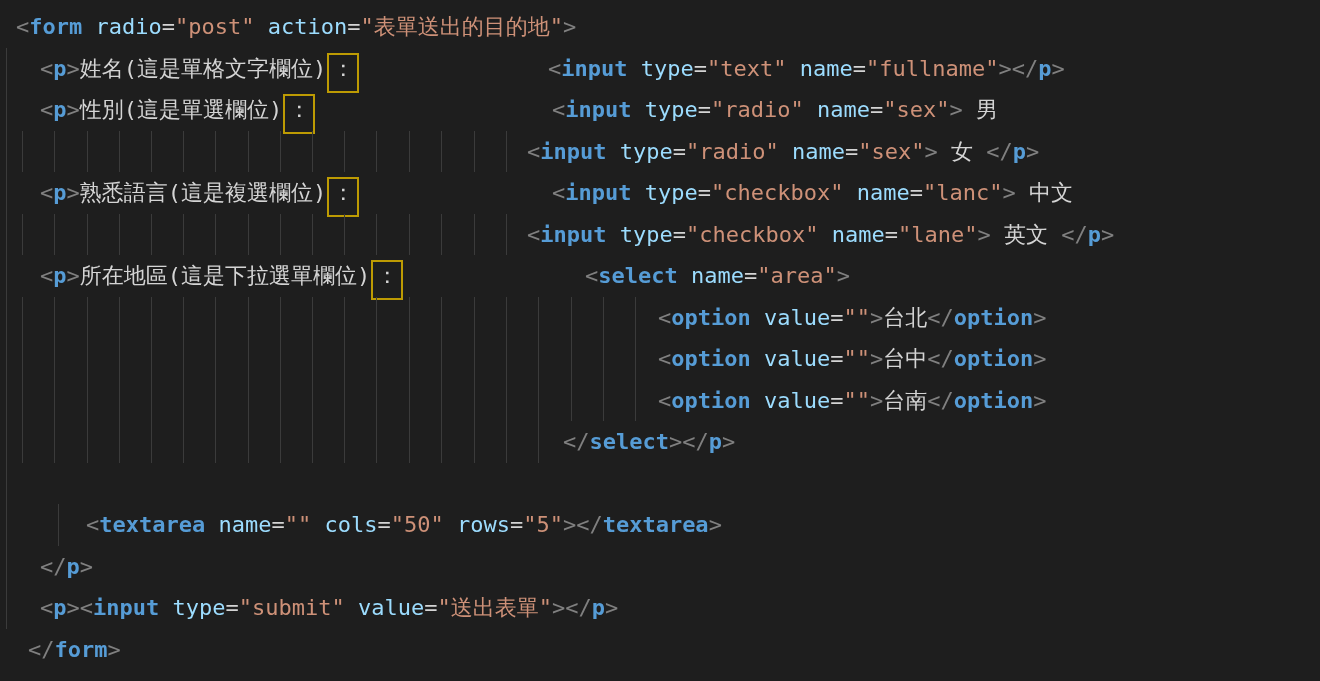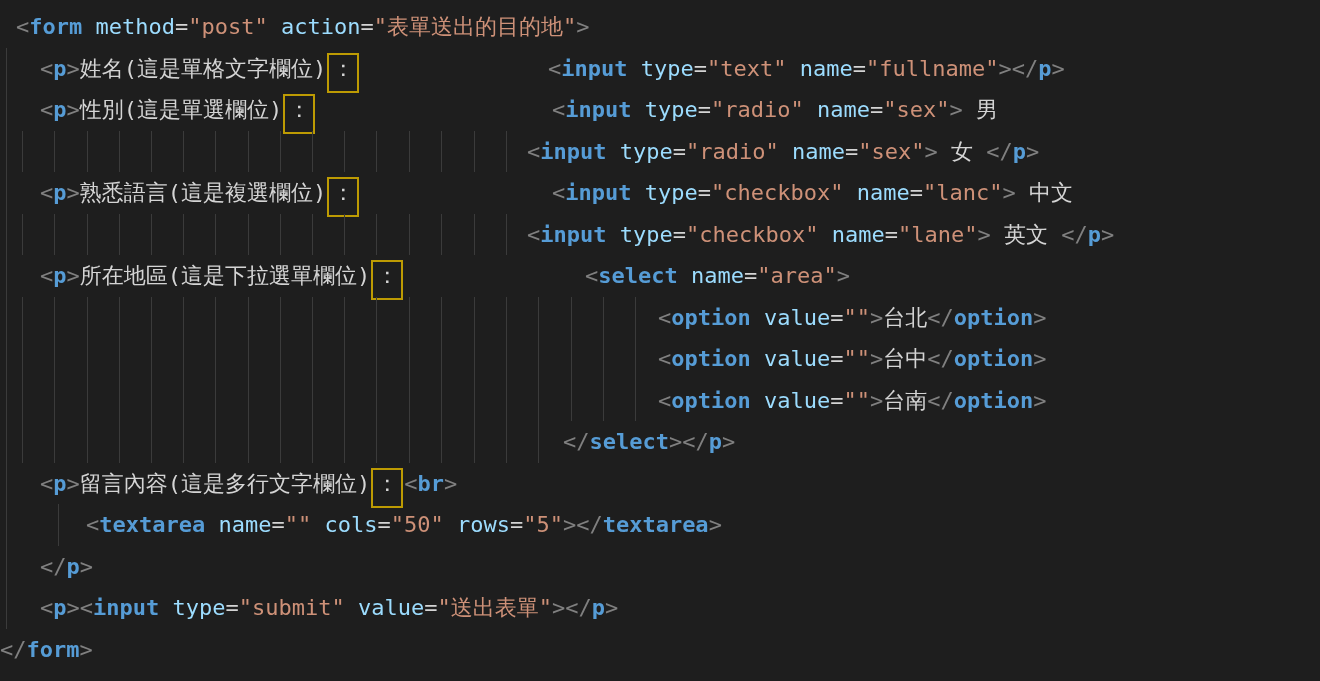--- a/index.html
+++ b/index.html
@@ -50,29 +50,29 @@
     color: var(--text, #d4d4d4);
     border: 2px solid var(--unicodeBox, #bd9b03);
     padding: 1px 3px 10px 3px;
     margin: 0 1px;
   }
 </style>
 </head>
 <body style="background: rgb(30, 30, 30);">
 
 <div id="editor">
-    <div class="line"><span class="seg" style="left: 16px;"><span class="tk-p">&lt;</span><span class="tk-t">form</span><span class="tk-a"> method</span><span class="tk-o">=</span><span class="tk-s">"post"</span><span class="tk-a"> action</span><span class="tk-o">=</span><span class="tk-s">"表單送出的目的地"</span><span class="tk-p">&gt;</span></span></div>
+    <div class="line"><span class="seg" style="left: 16px;"><span class="tk-p">&lt;</span><span class="tk-t">form</span><span class="tk-a"> radio</span><span class="tk-o">=</span><span class="tk-s">"post"</span><span class="tk-a"> action</span><span class="tk-o">=</span><span class="tk-s">"表單送出的目的地"</span><span class="tk-p">&gt;</span></span></div>
     <div class="line"><span class="guide" style="left: 6px;"></span><span class="seg" style="left: 40px;"><span class="tk-p">&lt;</span><span class="tk-t">p</span><span class="tk-p">&gt;</span><span class="tk-x">姓名(這是單格文字欄位)</span><span class="tk-c">：</span></span><span class="seg" style="left: 548px;"><span class="tk-p">&lt;</span><span class="tk-t">input</span><span class="tk-a"> type</span><span class="tk-o">=</span><span class="tk-s">"text"</span><span class="tk-a"> name</span><span class="tk-o">=</span><span class="tk-s">"fullname"</span><span class="tk-p">&gt;&lt;/</span><span class="tk-t">p</span><span class="tk-p">&gt;</span></span></div>
     <div class="line"><span class="guide" style="left: 6px;"></span><span class="seg" style="left: 40px;"><span class="tk-p">&lt;</span><span class="tk-t">p</span><span class="tk-p">&gt;</span><span class="tk-x">性別(這是單選欄位)</span><span class="tk-c">：</span></span><span class="seg" style="left: 552px;"><span class="tk-p">&lt;</span><span class="tk-t">input</span><span class="tk-a"> type</span><span class="tk-o">=</span><span class="tk-s">"radio"</span><span class="tk-a"> name</span><span class="tk-o">=</span><span class="tk-s">"sex"</span><span class="tk-p">&gt;</span><span class="tk-x"> 男</span></span></div>
     <div class="line"><span class="guide" style="left: 6px;"></span><span class="guide" style="left: 22px;"></span><span class="guide" style="left: 54px;"></span><span class="guide" style="left: 87px;"></span><span class="guide" style="left: 119px;"></span><span class="guide" style="left: 151px;"></span><span class="guide" style="left: 183px;"></span><span class="guide" style="left: 215px;"></span><span class="guide" style="left: 248px;"></span><span class="guide" style="left: 280px;"></span><span class="guide" style="left: 312px;"></span><span class="guide" style="left: 344px;"></span><span class="guide" style="left: 376px;"></span><span class="guide" style="left: 409px;"></span><span class="guide" style="left: 441px;"></span><span class="guide" style="left: 474px;"></span><span class="guide" style="left: 506px;"></span><span class="seg" style="left: 527px;"><span class="tk-p">&lt;</span><span class="tk-t">input</span><span class="tk-a"> type</span><span class="tk-o">=</span><span class="tk-s">"radio"</span><span class="tk-a"> name</span><span class="tk-o">=</span><span class="tk-s">"sex"</span><span class="tk-p">&gt;</span><span class="tk-x"> 女 </span><span class="tk-p">&lt;/</span><span class="tk-t">p</span><span class="tk-p">&gt;</span></span></div>
     <div class="line"><span class="guide" style="left: 6px;"></span><span class="seg" style="left: 40px;"><span class="tk-p">&lt;</span><span class="tk-t">p</span><span class="tk-p">&gt;</span><span class="tk-x">熟悉語言(這是複選欄位)</span><span class="tk-c">：</span></span><span class="seg" style="left: 552px;"><span class="tk-p">&lt;</span><span class="tk-t">input</span><span class="tk-a"> type</span><span class="tk-o">=</span><span class="tk-s">"checkbox"</span><span class="tk-a"> name</span><span class="tk-o">=</span><span class="tk-s">"lanc"</span><span class="tk-p">&gt;</span><span class="tk-x"> 中文</span></span></div>
     <div class="line"><span class="guide" style="left: 6px;"></span><span class="guide" style="left: 22px;"></span><span class="guide" style="left: 54px;"></span><span class="guide" style="left: 87px;"></span><span class="guide" style="left: 119px;"></span><span class="guide" style="left: 151px;"></span><span class="guide" style="left: 183px;"></span><span class="guide" style="left: 215px;"></span><span class="guide" style="left: 248px;"></span><span class="guide" style="left: 280px;"></span><span class="guide" style="left: 312px;"></span><span class="guide" style="left: 344px;"></span><span class="guide" style="left: 376px;"></span><span class="guide" style="left: 409px;"></span><span class="guide" style="left: 441px;"></span><span class="guide" style="left: 474px;"></span><span class="guide" style="left: 506px;"></span><span class="seg" style="left: 527px;"><span class="tk-p">&lt;</span><span class="tk-t">input</span><span class="tk-a"> type</span><span class="tk-o">=</span><span class="tk-s">"checkbox"</span><span class="tk-a"> name</span><span class="tk-o">=</span><span class="tk-s">"lane"</span><span class="tk-p">&gt;</span><span class="tk-x"> 英文 </span><span class="tk-p">&lt;/</span><span class="tk-t">p</span><span class="tk-p">&gt;</span></span></div>
     <div class="line"><span class="guide" style="left: 6px;"></span><span class="seg" style="left: 40px;"><span class="tk-p">&lt;</span><span class="tk-t">p</span><span class="tk-p">&gt;</span><span class="tk-x">所在地區(這是下拉選單欄位)</span><span class="tk-c">：</span></span><span class="seg" style="left: 585px;"><span class="tk-p">&lt;</span><span class="tk-t">select</span><span class="tk-a"> name</span><span class="tk-o">=</span><span class="tk-s">"area"</span><span class="tk-p">&gt;</span></span></div>
     <div class="line"><span class="guide" style="left: 6px;"></span><span class="guide" style="left: 22px;"></span><span class="guide" style="left: 54px;"></span><span class="guide" style="left: 87px;"></span><span class="guide" style="left: 119px;"></span><span class="guide" style="left: 151px;"></span><span class="guide" style="left: 183px;"></span><span class="guide" style="left: 215px;"></span><span class="guide" style="left: 248px;"></span><span class="guide" style="left: 280px;"></span><span class="guide" style="left: 312px;"></span><span class="guide" style="left: 344px;"></span><span class="guide" style="left: 376px;"></span><span class="guide" style="left: 409px;"></span><span class="guide" style="left: 441px;"></span><span class="guide" style="left: 474px;"></span><span class="guide" style="left: 506px;"></span><span class="guide" style="left: 538px;"></span><span class="guide" style="left: 571px;"></span><span class="guide" style="left: 603px;"></span><span class="guide" style="left: 635px;"></span><span class="seg" style="left: 658px;"><span class="tk-p">&lt;</span><span class="tk-t">option</span><span class="tk-a"> value</span><span class="tk-o">=</span><span class="tk-s">""</span><span class="tk-p">&gt;</span><span class="tk-x">台北</span><span class="tk-p">&lt;/</span><span class="tk-t">option</span><span class="tk-p">&gt;</span></span></div>
     <div class="line"><span class="guide" style="left: 6px;"></span><span class="guide" style="left: 22px;"></span><span class="guide" style="left: 54px;"></span><span class="guide" style="left: 87px;"></span><span class="guide" style="left: 119px;"></span><span class="guide" style="left: 151px;"></span><span class="guide" style="left: 183px;"></span><span class="guide" style="left: 215px;"></span><span class="guide" style="left: 248px;"></span><span class="guide" style="left: 280px;"></span><span class="guide" style="left: 312px;"></span><span class="guide" style="left: 344px;"></span><span class="guide" style="left: 376px;"></span><span class="guide" style="left: 409px;"></span><span class="guide" style="left: 441px;"></span><span class="guide" style="left: 474px;"></span><span class="guide" style="left: 506px;"></span><span class="guide" style="left: 538px;"></span><span class="guide" style="left: 571px;"></span><span class="guide" style="left: 603px;"></span><span class="guide" style="left: 635px;"></span><span class="seg" style="left: 658px;"><span class="tk-p">&lt;</span><span class="tk-t">option</span><span class="tk-a"> value</span><span class="tk-o">=</span><span class="tk-s">""</span><span class="tk-p">&gt;</span><span class="tk-x">台中</span><span class="tk-p">&lt;/</span><span class="tk-t">option</span><span class="tk-p">&gt;</span></span></div>
     <div class="line"><span class="guide" style="left: 6px;"></span><span class="guide" style="left: 22px;"></span><span class="guide" style="left: 54px;"></span><span class="guide" style="left: 87px;"></span><span class="guide" style="left: 119px;"></span><span class="guide" style="left: 151px;"></span><span class="guide" style="left: 183px;"></span><span class="guide" style="left: 215px;"></span><span class="guide" style="left: 248px;"></span><span class="guide" style="left: 280px;"></span><span class="guide" style="left: 312px;"></span><span class="guide" style="left: 344px;"></span><span class="guide" style="left: 376px;"></span><span class="guide" style="left: 409px;"></span><span class="guide" style="left: 441px;"></span><span class="guide" style="left: 474px;"></span><span class="guide" style="left: 506px;"></span><span class="guide" style="left: 538px;"></span><span class="guide" style="left: 571px;"></span><span class="guide" style="left: 603px;"></span><span class="guide" style="left: 635px;"></span><span class="seg" style="left: 658px;"><span class="tk-p">&lt;</span><span class="tk-t">option</span><span class="tk-a"> value</span><span class="tk-o">=</span><span class="tk-s">""</span><span class="tk-p">&gt;</span><span class="tk-x">台南</span><span class="tk-p">&lt;/</span><span class="tk-t">option</span><span class="tk-p">&gt;</span></span></div>
     <div class="line"><span class="guide" style="left: 6px;"></span><span class="guide" style="left: 22px;"></span><span class="guide" style="left: 54px;"></span><span class="guide" style="left: 87px;"></span><span class="guide" style="left: 119px;"></span><span class="guide" style="left: 151px;"></span><span class="guide" style="left: 183px;"></span><span class="guide" style="left: 215px;"></span><span class="guide" style="left: 248px;"></span><span class="guide" style="left: 280px;"></span><span class="guide" style="left: 312px;"></span><span class="guide" style="left: 344px;"></span><span class="guide" style="left: 376px;"></span><span class="guide" style="left: 409px;"></span><span class="guide" style="left: 441px;"></span><span class="guide" style="left: 474px;"></span><span class="guide" style="left: 506px;"></span><span class="guide" style="left: 538px;"></span><span class="seg" style="left: 563px;"><span class="tk-p">&lt;/</span><span class="tk-t">select</span><span class="tk-p">&gt;&lt;/</span><span class="tk-t">p</span><span class="tk-p">&gt;</span></span></div>
-    <div class="line"><span class="guide" style="left: 6px;"></span><span class="seg" style="left: 40px;"><span class="tk-p">&lt;</span><span class="tk-t">p</span><span class="tk-p">&gt;</span><span class="tk-x">留言內容(這是多行文字欄位)</span><span class="tk-c">：</span><span class="tk-p">&lt;</span><span class="tk-t">br</span><span class="tk-p">&gt;</span></span></div>
+    <div class="line"><span class="guide" style="left: 6px;"></span></div>
     <div class="line"><span class="guide" style="left: 6px;"></span><span class="guide" style="left: 58px;"></span><span class="seg" style="left: 86px;"><span class="tk-p">&lt;</span><span class="tk-t">textarea</span><span class="tk-a"> name</span><span class="tk-o">=</span><span class="tk-s">""</span><span class="tk-a"> cols</span><span class="tk-o">=</span><span class="tk-s">"50"</span><span class="tk-a"> rows</span><span class="tk-o">=</span><span class="tk-s">"5"</span><span class="tk-p">&gt;&lt;/</span><span class="tk-t">textarea</span><span class="tk-p">&gt;</span></span></div>
     <div class="line"><span class="guide" style="left: 6px;"></span><span class="seg" style="left: 40px;"><span class="tk-p">&lt;/</span><span class="tk-t">p</span><span class="tk-p">&gt;</span></span></div>
     <div class="line"><span class="guide" style="left: 6px;"></span><span class="seg" style="left: 40px;"><span class="tk-p">&lt;</span><span class="tk-t">p</span><span class="tk-p">&gt;&lt;</span><span class="tk-t">input</span><span class="tk-a"> type</span><span class="tk-o">=</span><span class="tk-s">"submit"</span><span class="tk-a"> value</span><span class="tk-o">=</span><span class="tk-s">"送出表單"</span><span class="tk-p">&gt;&lt;/</span><span class="tk-t">p</span><span class="tk-p">&gt;</span></span></div>
-    <div class="line"><span class="seg" style="left: 0;"><span class="tk-p">&lt;/</span><span class="tk-t">form</span><span class="tk-p">&gt;</span></span></div>
+    <div class="line"><span class="seg" style="left: 28px;"><span class="tk-p">&lt;/</span><span class="tk-t">form</span><span class="tk-p">&gt;</span></span></div>
   </div>
 
 </body></html>

